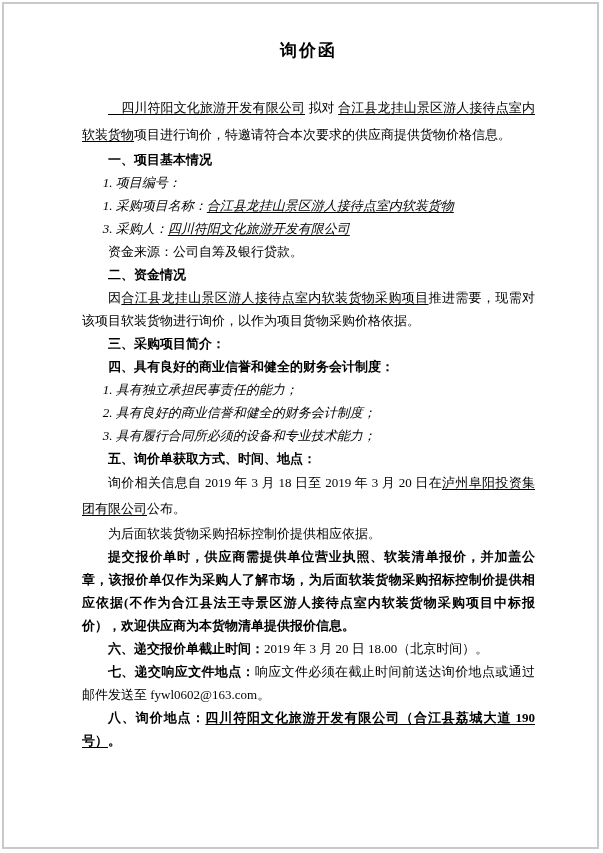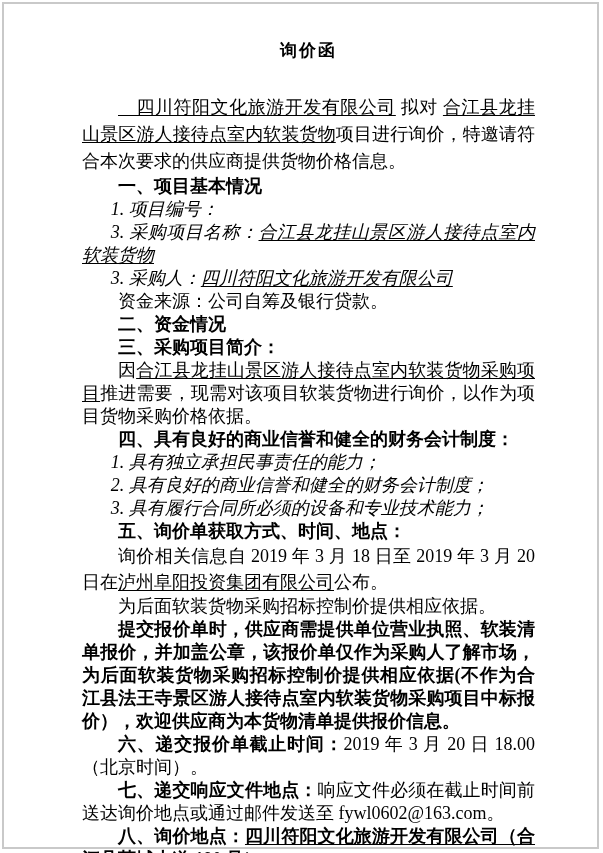--- a/index.html
+++ b/index.html
@@ -32,21 +32,21 @@
   .doc-title {
     margin: 0 0 32px 0;
     text-align: center;
     font-size: 17px;
     line-height: 22px;
     font-weight: bold;
     letter-spacing: 2px;
   }
   p.line {
     margin: 0;
-    font-size: 18px;
+    font-size: 13px;
     line-height: 23px;
     text-align: justify;
   }
   p.indent { text-indent: 2em; }
   p.item   { text-indent: 1.6em; font-style: italic; }
   p.loose  { line-height: 27px; }
   p.semiloose { line-height: 26px; }
   .b { font-weight: bold; }
   .u { text-decoration: underline; text-underline-offset: 2px; }
 </style>
@@ -57,31 +57,31 @@
   <div class="content">
 
     <h1 class="doc-title">询价函</h1>
 
     <p class="line loose indent"><span class="u">　四川符阳文化旅游开发有限公司</span><span> 拟对 </span><span class="u">合江县龙挂山景区游人接待点室内软装货物</span><span>项目进行询价，特邀请符合本次要求的供应商提供货物价格信息。</span></p>
 
     <p class="line indent b">一、项目基本情况</p>
 
     <p class="line item"><span>1. 项目编号：</span><span class="u"></span></p>
 
-    <p class="line item"><span>3. 采购项目名称：</span><span class="u">合江县龙挂山景区游人接待点室内软装货物</span></p>
+    <p class="line item"><span>1. 采购项目名称：</span><span class="u">合江县龙挂山景区游人接待点室内软装货物</span></p>
 
     <p class="line item"><span>3. 采购人：</span><span class="u">四川符阳文化旅游开发有限公司</span></p>
 
     <p class="line indent">资金来源：公司自筹及银行贷款。</p>
 
     <p class="line indent b">二、资金情况</p>
 
+    <p class="line indent"><span>因</span><span class="u">合江县龙挂山景区游人接待点室内软装货物采购项目</span><span>推进需要，现需对该项目软装货物进行询价，以作为项目货物采购价格依据。</span></p>
+
     <p class="line indent b">三、采购项目简介：</p>
-
-    <p class="line indent"><span>因</span><span class="u">合江县龙挂山景区游人接待点室内软装货物采购项目</span><span>推进需要，现需对该项目软装货物进行询价，以作为项目货物采购价格依据。</span></p>
 
     <p class="line indent b">四、具有良好的商业信誉和健全的财务会计制度：</p>
 
     <p class="line item">1. 具有独立承担民事责任的能力；</p>
     <p class="line item">2. 具有良好的商业信誉和健全的财务会计制度；</p>
     <p class="line item">3. 具有履行合同所必须的设备和专业技术能力；</p>
 
     <p class="line indent b">五、询价单获取方式、时间、地点：</p>
 
     <p class="line semiloose indent"><span>询价相关信息自 2019 年 3 月 18 日至 2019 年 3 月 20 日在</span><span class="u">泸州阜阳投资集团有限公司</span><span>公布。</span></p>

